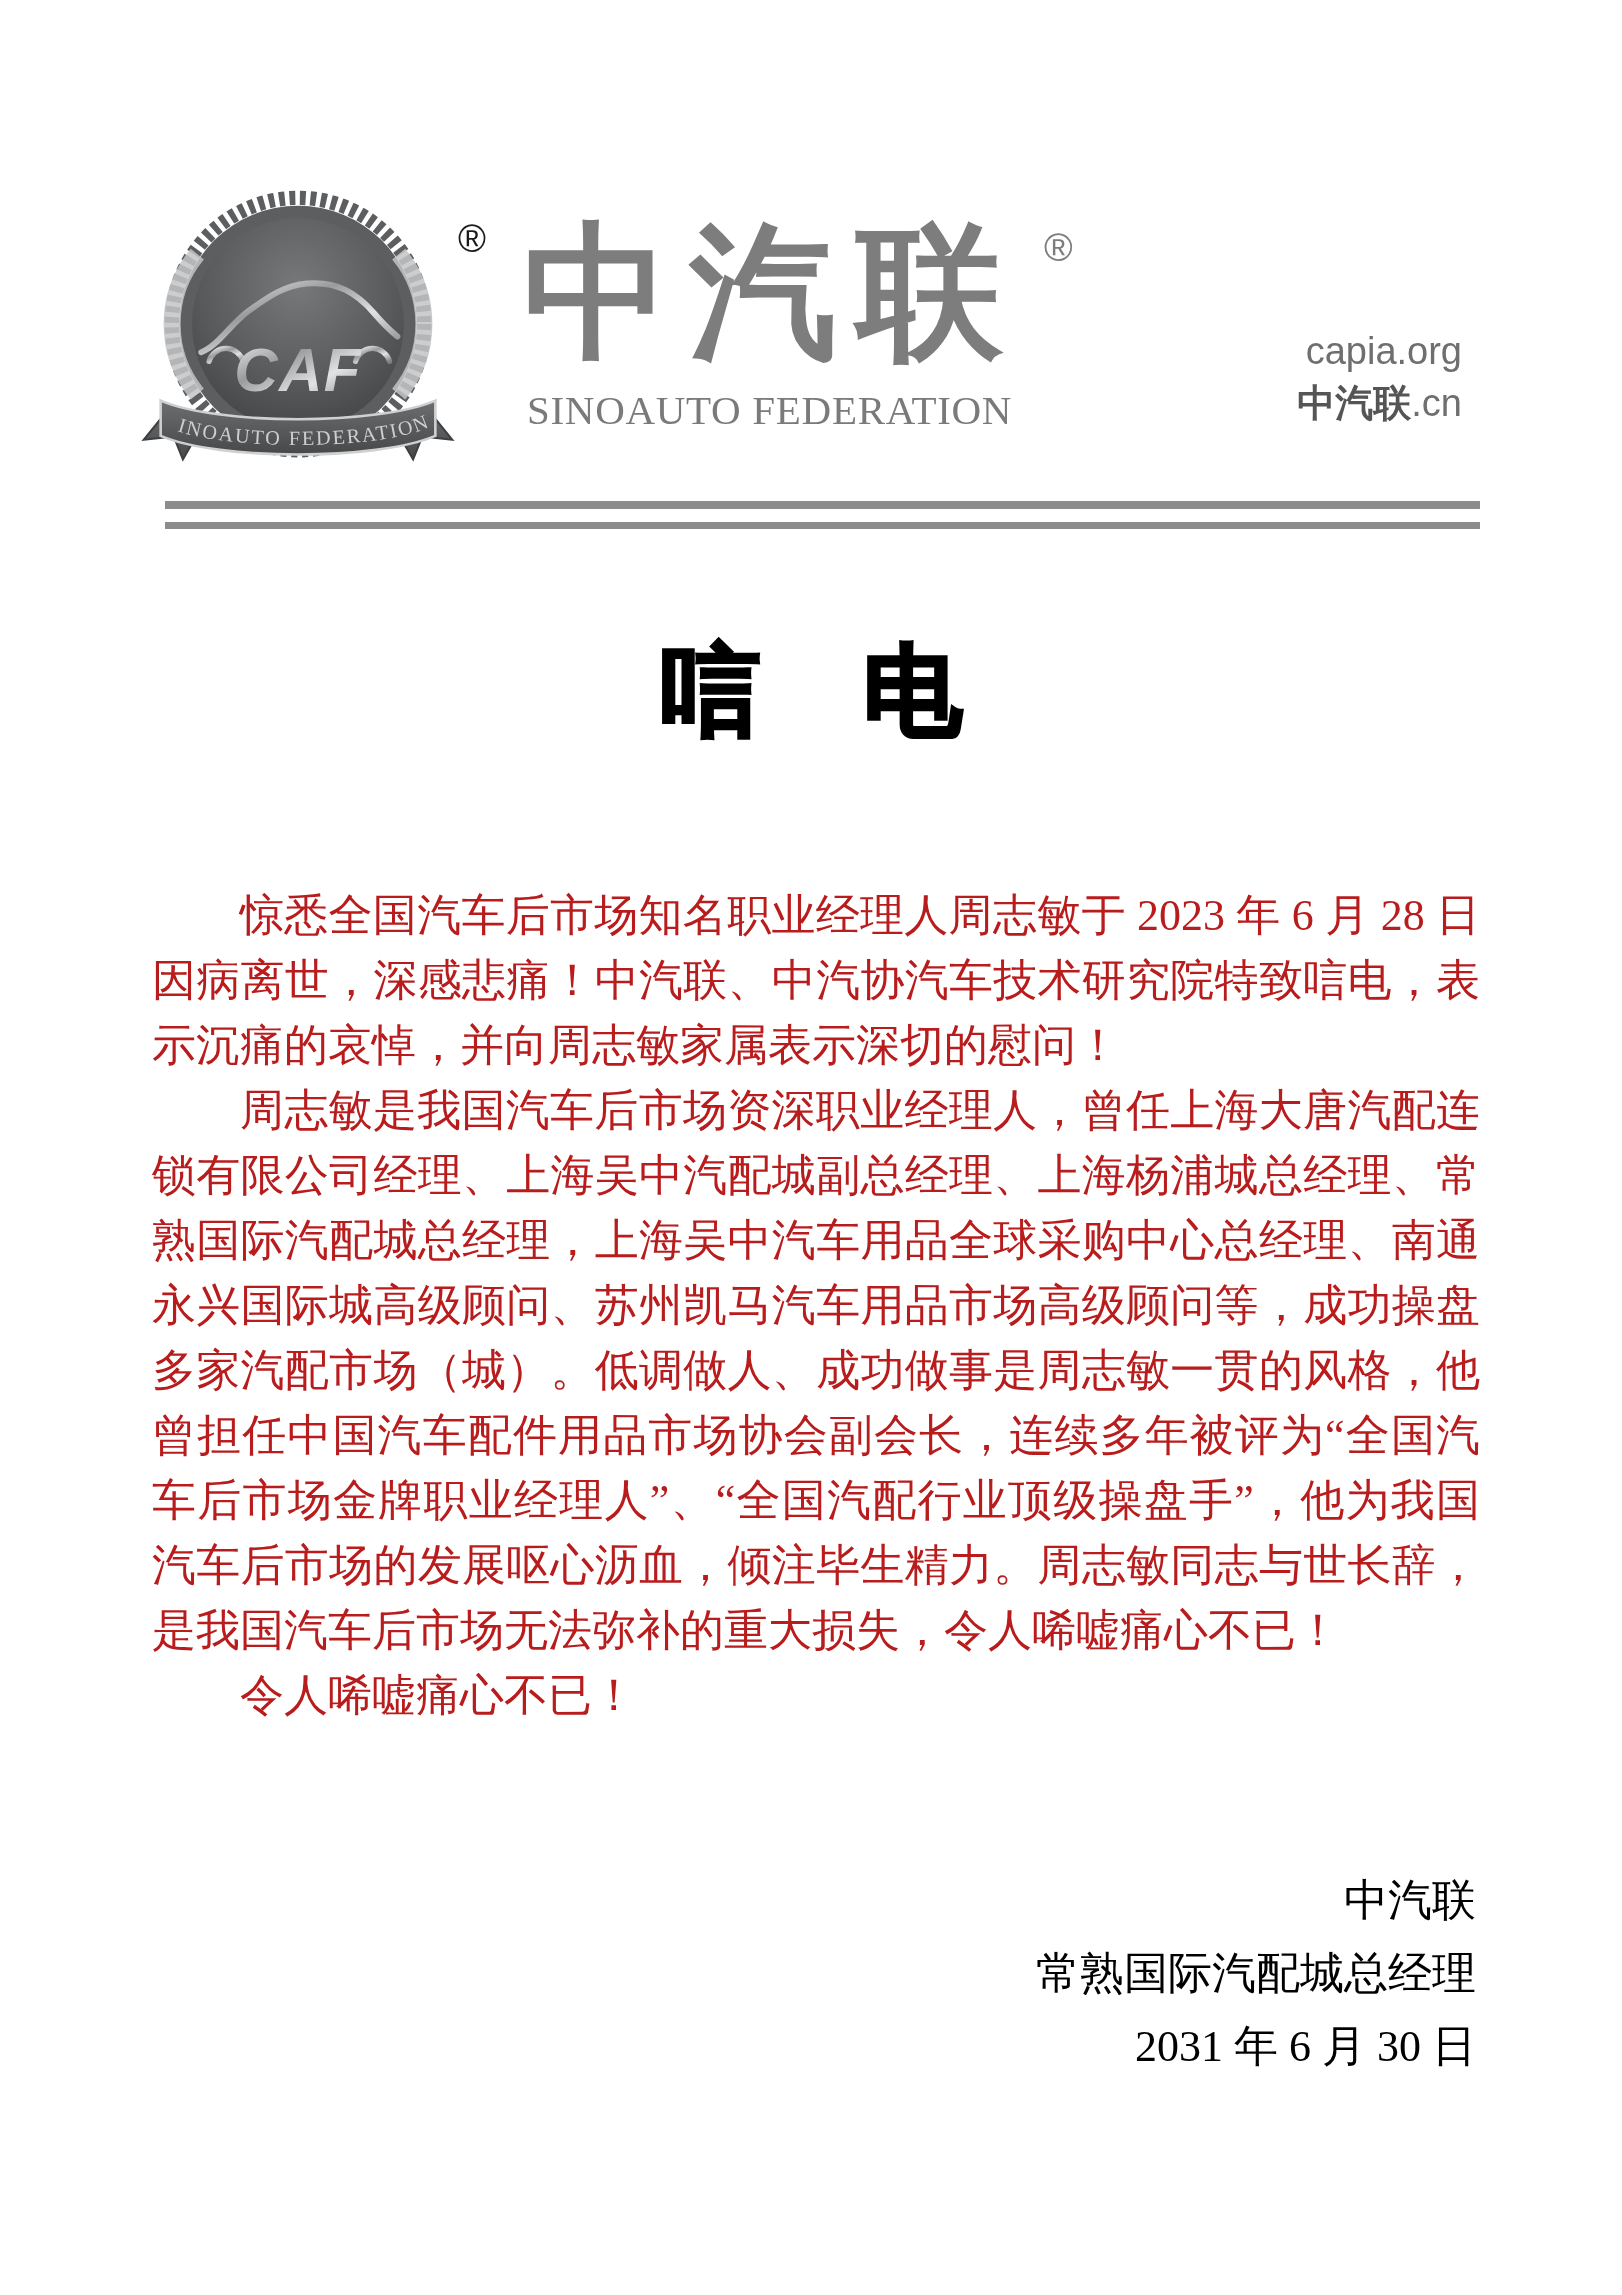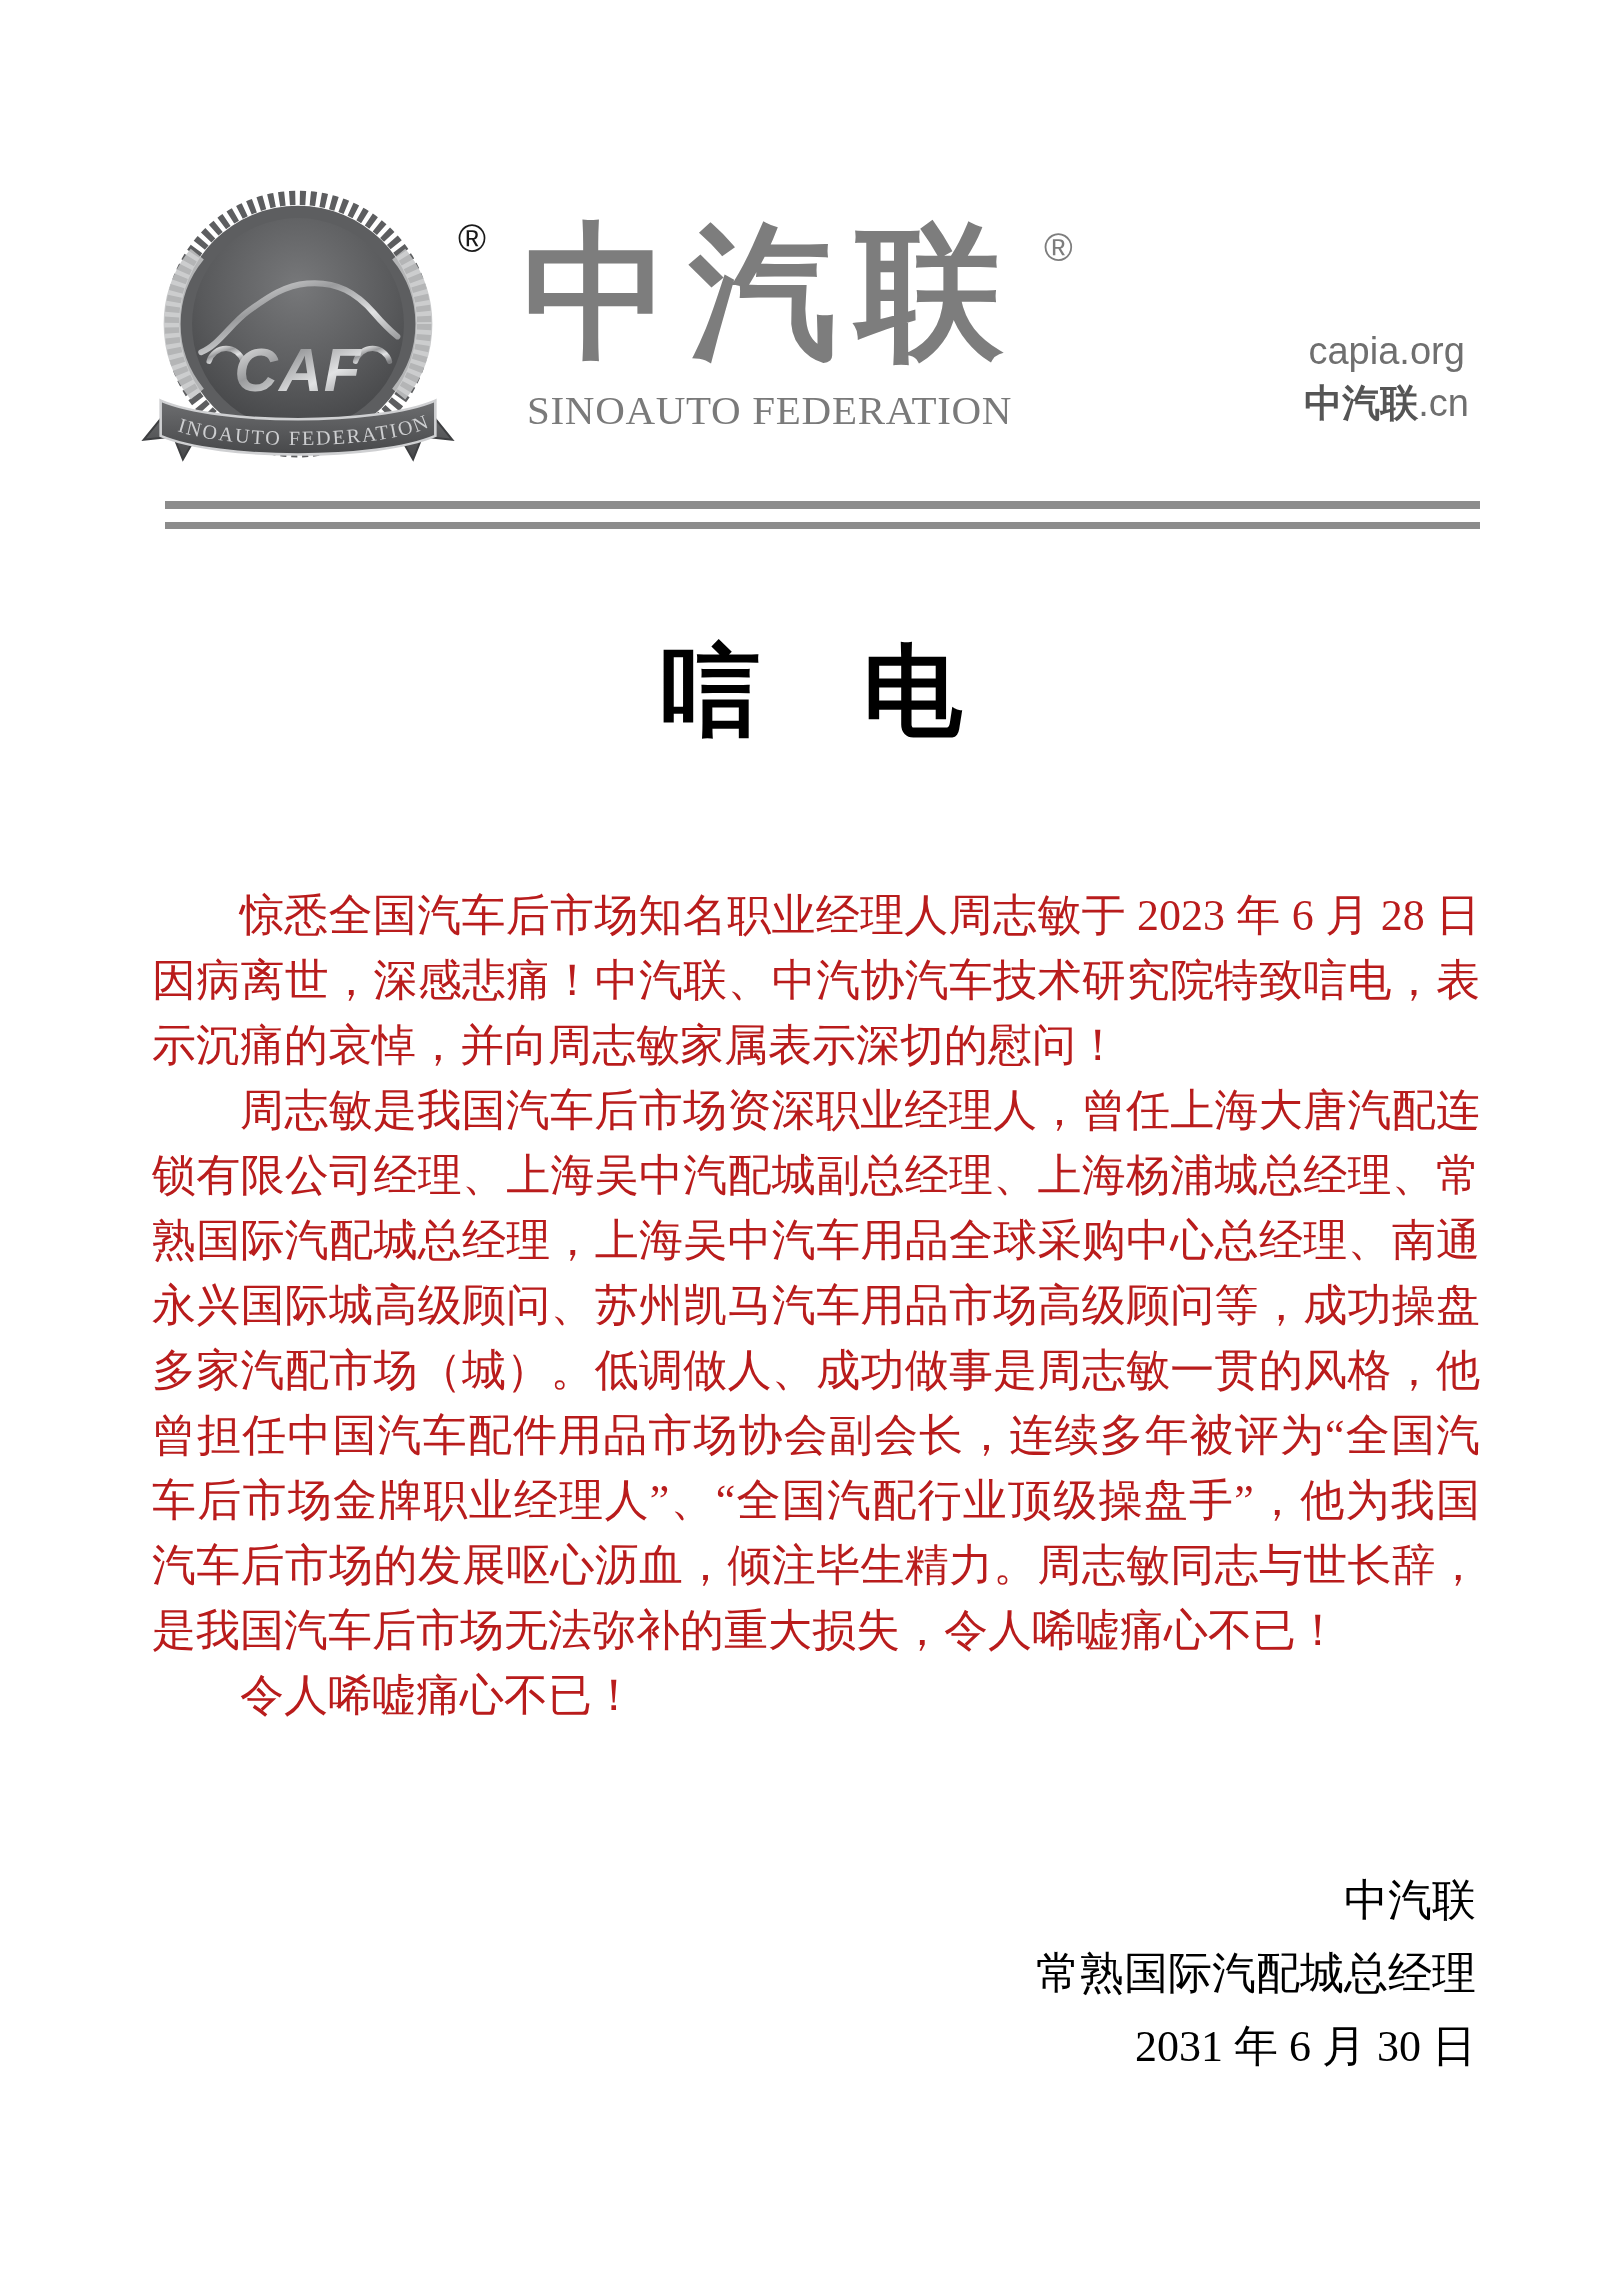--- a/index.html
+++ b/index.html
@@ -55,23 +55,23 @@
     left: 527px;
     top: 390px;
     font-size: 41px;
     line-height: 1;
     letter-spacing: 0.7px;
     color: #7a7a7a;
     white-space: nowrap;
   }
   .links {
     position: absolute;
-    right: 154px;
+    right: 161px;
     top: 332px;
-    text-align: center;
+    text-align: right;
   }
   .link-en {
     font-family: "Liberation Sans", sans-serif;
     font-size: 38px;
     line-height: 1;
     color: #6f6f6f;
     white-space: nowrap;
   }
   .link-cn {
     margin-top: 14px;
@@ -99,21 +99,21 @@
 
   
   .title {
     position: absolute;
     left: 0;
     top: 638px;
     width: 1623px;
     text-align: center;
     font-size: 99px;
     line-height: 1.1;
-    font-weight: 400;
+    font-weight: 700;
     color: #000000;
     -webkit-text-stroke: 3.3px #000000;
     white-space: nowrap;
   }
   .title .t2 { margin-left: 103px; }
 
   
   .body-text {
     position: absolute;
     left: 152px;

